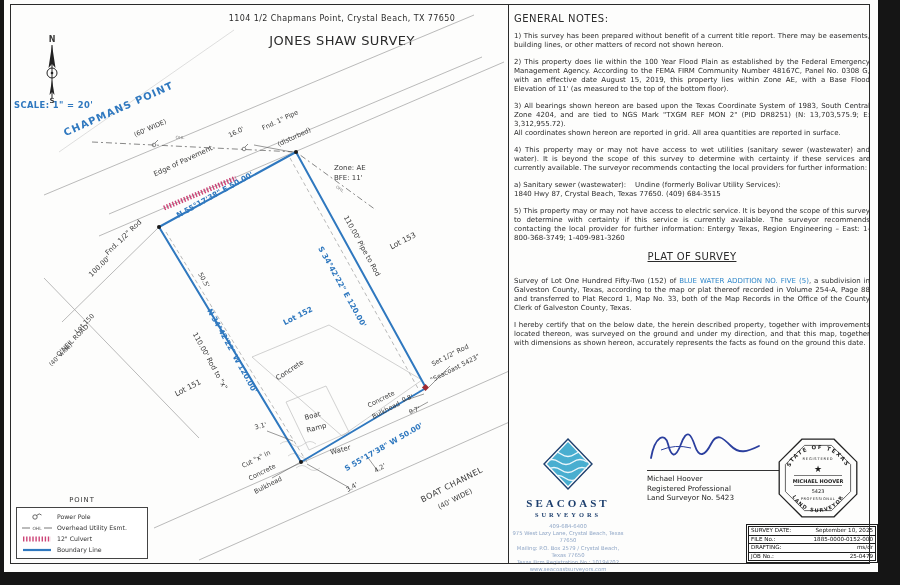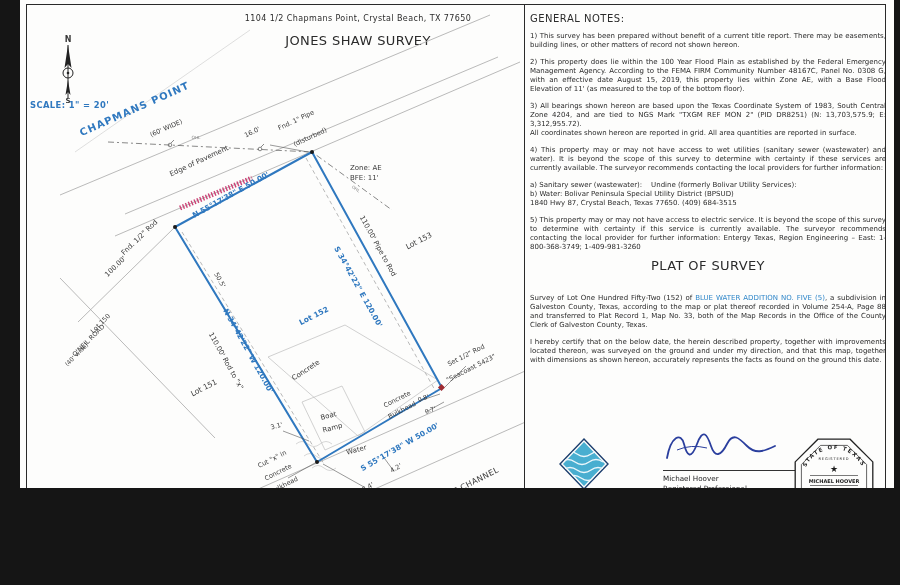--- a/index.html
+++ b/index.html
@@ -1,17 +1,17 @@
 <!DOCTYPE html>
 <html><head>
 <meta charset="utf-8">
 <style>
   *{margin:0;padding:0;box-sizing:border-box}
   html,body{width:900px;height:585px;overflow:hidden;background:#151515;font-family:"DejaVu Sans",sans-serif}
-  .sheet{position:absolute;left:20px;top:0;width:874px;height:488px;background:#fdfdfc;overflow:hidden}
+  .sheet{position:absolute;left:4px;top:0;width:874px;height:572px;background:#fdfdfc;overflow:hidden}
   .frame{position:absolute;left:6px;top:4px;width:860px;height:560px;border:1.2px solid #2a2a2a;pointer-events:none}
   .vdiv{position:absolute;left:504px;top:4px;height:560px;border-left:1.1px solid #2a2a2a}
   
   .hdr{position:absolute;width:320px;left:178px;text-align:center;color:#2b2b2b}
   .hdr1{top:14px;font-size:8px;letter-spacing:.4px}
   .hdr2{top:33px;font-size:13px;letter-spacing:.4px}
   .hdr3{top:44px;font-size:7.4px;letter-spacing:.4px}
   .scale{position:absolute;left:10px;top:100px;font-size:8.4px;font-weight:bold;color:#2f78bf;letter-spacing:.4px}
   
   .plat{position:absolute;left:0;top:0}
@@ -27,21 +27,21 @@
   .culv{stroke:#cc4477;stroke-width:5;stroke-dasharray:1.4 1.7;fill:none}
   .pad{stroke:#bdbdbd;stroke-width:.7;fill:none}
   .ldr{stroke:#555;stroke-width:.6;fill:none}
   .wav{stroke:#c6c6c6;stroke-width:.7;fill:none}
   
   .notes-col{position:absolute;left:510px;top:14px;width:356px;color:#2b2b2b;font-size:7px;line-height:9px;text-align:justify}
   .notes-col p{margin:0 0 8px}
   .gn-title{font-size:10px;letter-spacing:.5px;margin-bottom:9px}
   .nogap{margin-bottom:0 !important}
   .gap{white-space:pre-wrap}
-  .pos-title{text-align:center;font-size:13px;letter-spacing:.4px;margin:9px 0 24px}
+  .pos-title{text-align:center;text-decoration:underline;font-size:10px;letter-spacing:.4px;margin:9px 0 16px}
   .blue{color:#2e86c9}
   
   .logo-block{position:absolute;left:505px;top:438px;width:118px;text-align:center}
   .logo-name{font-family:"Liberation Serif",serif;font-weight:bold;font-size:11px;letter-spacing:3px;color:#1d3f6e;margin-top:3px}
   .logo-sub{font-family:"Liberation Serif",serif;font-weight:bold;font-size:6.4px;letter-spacing:3px;color:#1d3f6e;margin-top:2px}
   .firm-addr{margin-top:5px;font-size:5.3px;line-height:7.2px;color:#8fa6c6}
   .sig-block{position:absolute;left:643px;top:430px;width:132px}
   .sig-line{border-top:1px solid #333;margin-top:2px}
   .sig-text{margin-top:3px;font-size:7.2px;line-height:9.5px;color:#222;text-align:left}
   .stamp{position:absolute;left:770px;top:434px}
@@ -180,21 +180,20 @@
   </svg>
 
   <div class="notes-col">
     <div class="gn-title">GENERAL NOTES:</div>
     <p>1) This survey has been prepared without benefit of a current title report. There may be easements, building lines, or other matters of record not shown hereon.</p>
     <p class="nogap">2) This property does lie within the 100 Year Flood Plain as established by the Federal Emergency Management Agency. According to the FEMA FIRM Community Number 48167C, Panel No. 0308 G, with an effective date August 15, 2019, this property lies within Zone AE, with a Base Flood Elevation of 11' (as measured to the top of the bottom floor).</p>
     <p style="margin-top:8px" class="nogap">3) All bearings shown hereon are based upon the Texas Coordinate System of 1983, South Central Zone 4204, and are tied to NGS Mark "TXGM REF MON 2" (PID DR8251) (N: 13,703,575.9; E: 3,312,955.72).</p>
     <p>All coordinates shown hereon are reported in grid. All area quantities are reported in surface.</p>
     <p>4) This property may or may not have access to wet utilities (sanitary sewer (wastewater) and water). It is beyond the scope of this survey to determine with certainty if these services are currently available. The surveyor recommends contacting the local providers for further information:</p>
     <p class="nogap gap">a) Sanitary sewer (wastewater):    Undine (formerly Bolivar Utility Services):</p>
-    <p class="nogap">b) Water: Bolivar Peninsula Special Utility District (BPSUD)</p>
     <p>1840 Hwy 87, Crystal Beach, Texas 77650. (409) 684-3515</p>
     <p>5) This property may or may not have access to electric service. It is beyond the scope of this survey to determine with certainty if this service is currently available. The surveyor recommends contacting the local provider for further information: Entergy Texas, Region Engineering – East: 1-800-368-3749; 1-409-981-3260</p>
 
     <div class="pos-title">PLAT OF SURVEY</div>
     <p><span>Survey of Lot One Hundred Fifty-Two (152) of </span><span class="blue">BLUE WATER ADDITION NO. FIVE (5)</span><span>, a subdivision in Galveston County, Texas, according to the map or plat thereof recorded in Volume 254-A, Page 88 and transferred to Plat Record 1, Map No. 33, both of the Map Records in the Office of the County Clerk of Galveston County, Texas.</span></p>
     <p>I hereby certify that on the below date, the herein described property, together with improvements located thereon, was surveyed on the ground and under my direction, and that this map, together with dimensions as shown hereon, accurately represents the facts as found on the ground this date.</p>
   </div>
 
   <div class="logo-block">
     <svg width="54" height="52" viewBox="0 0 54 52">

